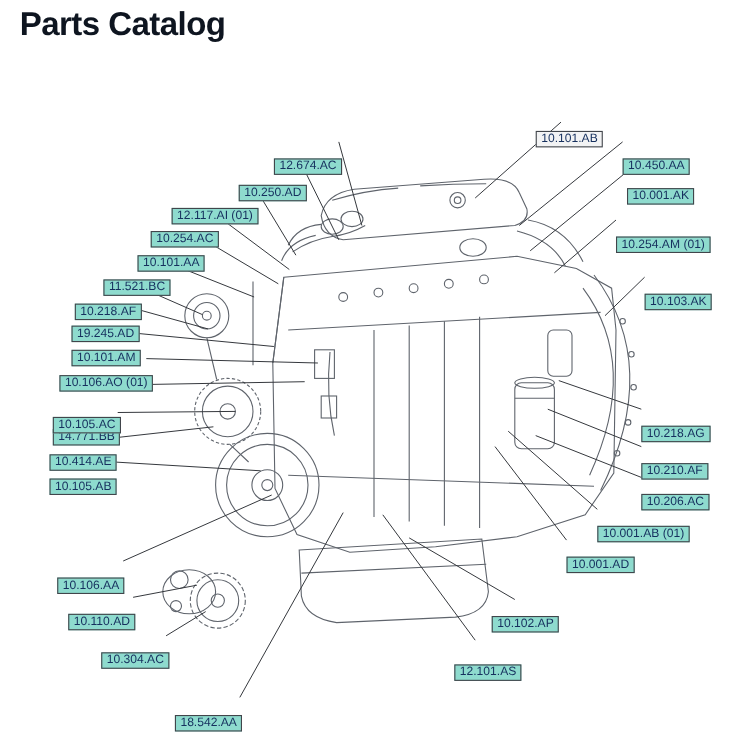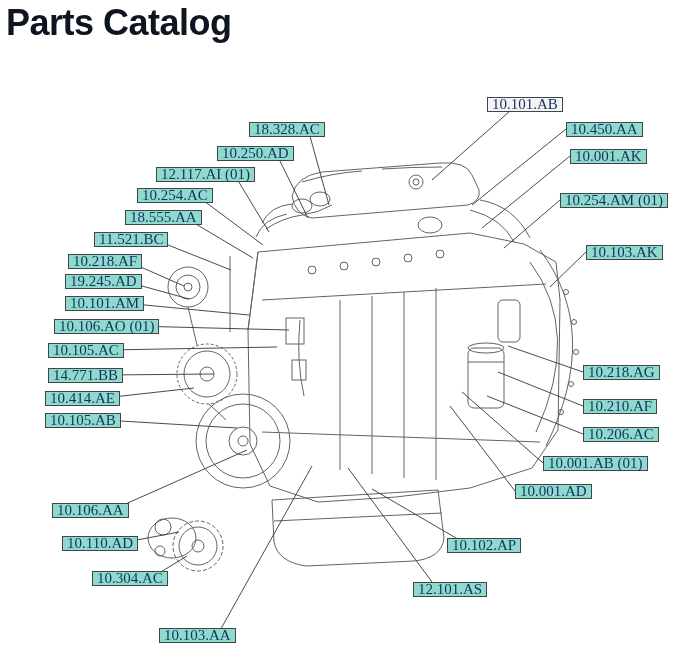--- a/index.html
+++ b/index.html
@@ -2,37 +2,38 @@
 <html><head>
 <meta charset="utf-8">
 <style>
   html,body{margin:0;padding:0;}
   body{
     width:682px;height:672px;position:relative;background:#ffffff;overflow:hidden;
     font-family:"Liberation Sans", sans-serif;
   }
   .page{position:absolute;inset:0;}
   .title{
-    position:absolute;left:6px;top:4px;width:260px;
-    font-weight:bold;color:#0e1520;font-size:36px;line-height:38px;
+    position:absolute;left:18px;top:4px;width:260px;
+    font-weight:bold;color:#0e1520;font-size:30px;line-height:38px;
     letter-spacing:-0.5px;
   }
   .title .line2{padding-left:40px;}
   svg.art{position:absolute;left:0;top:0;}
   .part-label{
     position:absolute;
-    font-family:Liberation Serif, serif;
-    font-size:15px;line-height:11px;
+    font-family:Liberation Sans, sans-serif;
+    font-size:11px;line-height:11px;
     color:#16305e;
     background:#8edbce;
     border:1px solid #41454b;
     padding:1px 4px;
     white-space:nowrap;
     cursor:pointer;
     z-index:5;
+    margin-top:22px;
   }
   .part-label.light{background:#f2f3f4;}
 </style>
 </head>
 <body>
 
 <div class="page">
 
   <svg class="art" width="682" height="672" viewBox="0 0 682 672">
 
@@ -143,32 +144,32 @@
   <div class="part-label" style="left:570px;top:149px">10.001.AK</div>
   <div class="part-label" style="left:560px;top:193px">10.254.AM (01)</div>
   <div class="part-label" style="left:586px;top:245px">10.103.AK</div>
   <div class="part-label" style="left:583px;top:365px">10.218.AG</div>
   <div class="part-label" style="left:583px;top:399px">10.210.AF</div>
   <div class="part-label" style="left:583px;top:427px">10.206.AC</div>
   <div class="part-label" style="left:543px;top:456px">10.001.AB (01)</div>
   <div class="part-label" style="left:515px;top:484px">10.001.AD</div>
   <div class="part-label" style="left:447px;top:538px">10.102.AP</div>
   <div class="part-label" style="left:413px;top:582px">12.101.AS</div>
-  <div class="part-label" style="left:159px;top:628px">10.103.AA</div>
+  <div class="part-label" style="left:159px;top:628px">18.542.AA</div>
   <div class="part-label" style="left:92px;top:571px">10.304.AC</div>
   <div class="part-label" style="left:62px;top:536px">10.110.AD</div>
   <div class="part-label" style="left:52px;top:503px">10.106.AA</div>
   <div class="part-label" style="left:45px;top:413px">10.105.AB</div>
   <div class="part-label" style="left:45px;top:391px">10.414.AE</div>
   <div class="part-label" style="left:48px;top:368px">14.771.BB</div>
-  <div class="part-label" style="left:48px;top:343px">10.105.AC</div>
+  <div class="part-label" style="left:48px;top:357px">10.105.AC</div>
   <div class="part-label" style="left:54px;top:319px">10.106.AO (01)</div>
   <div class="part-label" style="left:65px;top:296px">10.101.AM</div>
   <div class="part-label" style="left:65px;top:274px">19.245.AD</div>
   <div class="part-label" style="left:68px;top:254px">10.218.AF</div>
   <div class="part-label" style="left:94px;top:232px">11.521.BC</div>
-  <div class="part-label" style="left:125px;top:210px">18.555.AA</div>
+  <div class="part-label" style="left:125px;top:210px">10.101.AA</div>
   <div class="part-label" style="left:137px;top:188px">10.254.AC</div>
   <div class="part-label" style="left:156px;top:167px">12.117.AI (01)</div>
   <div class="part-label" style="left:217px;top:146px">10.250.AD</div>
-  <div class="part-label" style="left:249px;top:122px">18.328.AC</div>
+  <div class="part-label" style="left:249px;top:122px">12.674.AC</div>
 
 </div>
 
 </body></html>

